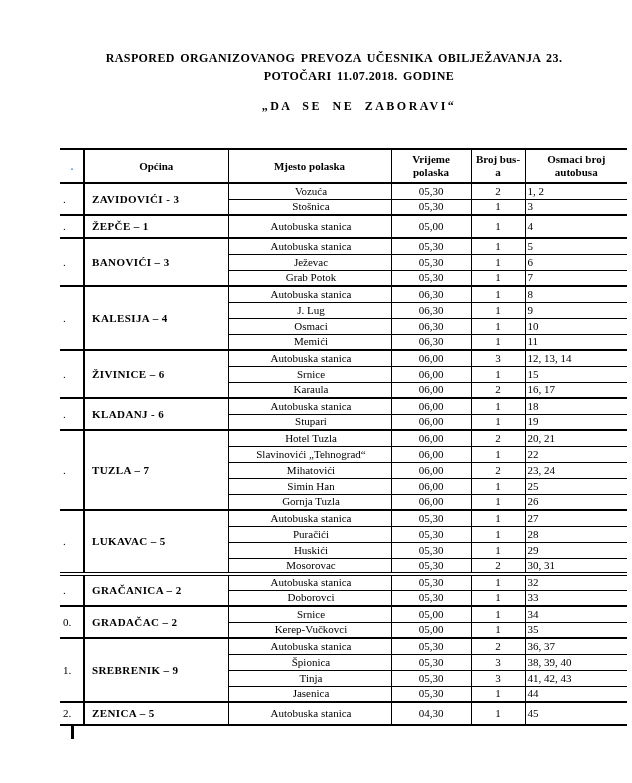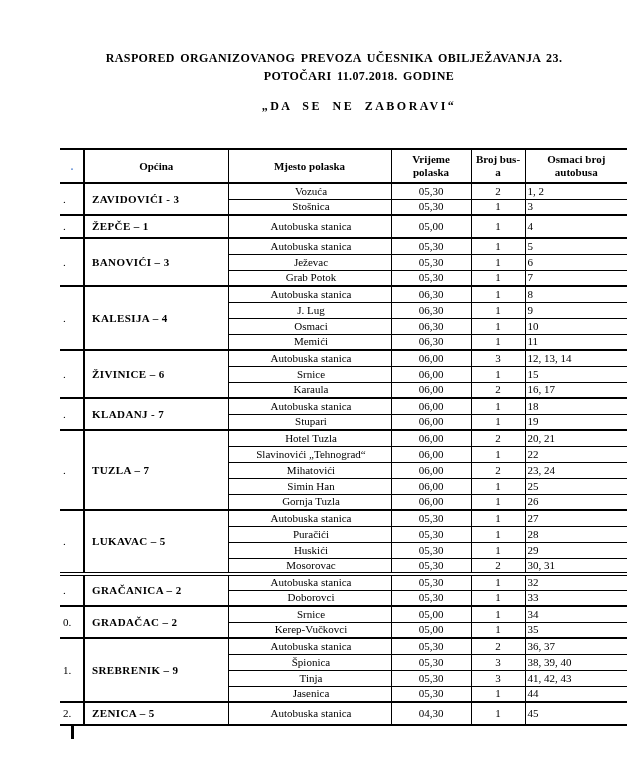--- a/index.html
+++ b/index.html
@@ -203,21 +203,21 @@
       </tr>
       <tr>
         <td class="c-mjesto">Karaula</td>
         <td class="c-vrijeme">06,00</td>
         <td class="c-broj">2</td>
         <td class="c-redni">16, 17</td>
       </tr>
 
       <tr class="gs">
         <td class="c-num" rowspan="2">.</td>
-        <td class="c-opcina" rowspan="2">KLADANJ - 7</td>
+        <td class="c-opcina" rowspan="2">KLADANJ - 6</td>
         <td class="c-mjesto">Autobuska stanica</td>
         <td class="c-vrijeme">06,00</td>
         <td class="c-broj">1</td>
         <td class="c-redni">18</td>
       </tr>
       <tr>
         <td class="c-mjesto">Stupari</td>
         <td class="c-vrijeme">06,00</td>
         <td class="c-broj">1</td>
         <td class="c-redni">19</td>

